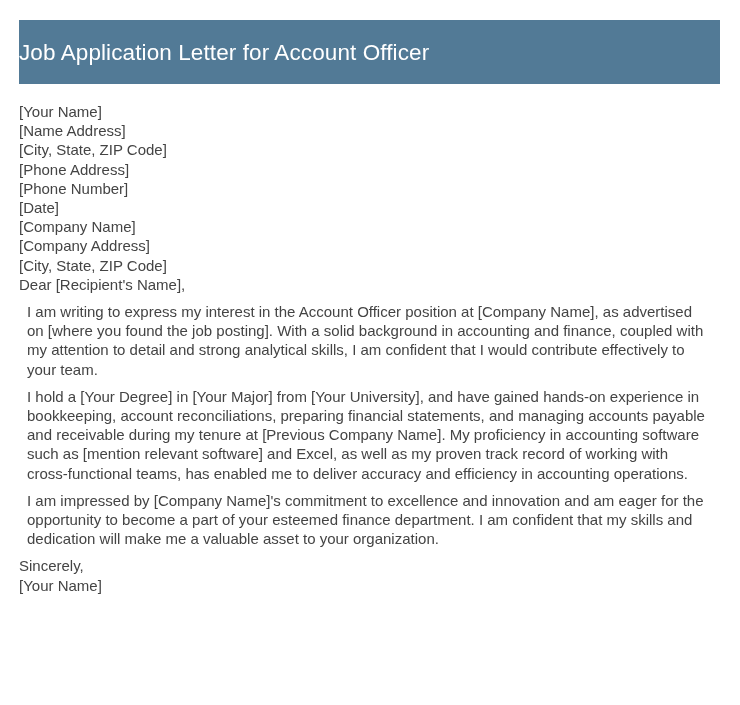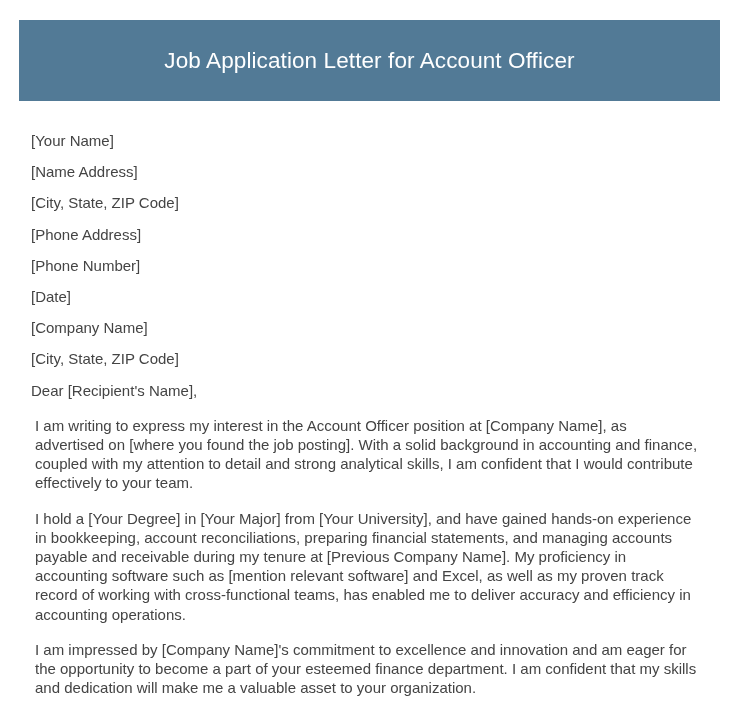--- a/index.html
+++ b/index.html
@@ -17,25 +17,25 @@
   .page {
     position: relative;
     width: 740px;
     height: 705px;
     background: #ffffff;
     box-sizing: border-box;
   }
 
   .doc-header {
     margin: 20px 20px 0 19px;
-    height: 81px;
+    height: 64px;
     background: #527a96;
     display: flex;
     align-items: center;
-    justify-content: center;
+    justify-content: flex-start;
     box-sizing: border-box;
   }
 
   .doc-title {
     color: #ffffff;
     font-size: 22.5px;
     font-weight: 400;
     letter-spacing: 0.1px;
     line-height: 1.2;
     text-align: center;
@@ -46,28 +46,28 @@
     margin: 0;
     padding: 18px 26px 0 19px;
     color: #444444;
     font-size: 15px;
     line-height: 19.2px;
     font-family: "Liberation Sans", sans-serif;
     box-sizing: border-box;
   }
 
   .letter-line {
-    margin: 12px;
+    margin: 0;
     padding: 0;
     text-align: left;
     word-wrap: break-word;
   }
 
   .letter-para {
-    margin: 16px;
+    margin: 8px;
     padding: 0;
     text-align: left;
   }
 </style>
 </head>
 <body>
 
 <div class="page">
 
   <div class="doc-header">
@@ -81,20 +81,21 @@
       <div class="letter-line">[Name Address]</div>
       <div class="letter-line">[City, State, ZIP Code]</div>
       <div class="letter-line">[Phone Address]</div>
       <div class="letter-line">[Phone Number]</div>
     </div>
 
     <div class="letter-line">[Date]</div>
 
     <div>
       <div class="letter-line">[Company Name]</div>
+      <div class="letter-line">[Company Address]</div>
       <div class="letter-line">[City, State, ZIP Code]</div>
     </div>
 
     <div class="letter-line">Dear [Recipient's Name],</div>
 
     <p class="letter-para">I am writing to express my interest in the Account Officer position at [Company Name], as advertised on [where you found the job posting]. With a solid background in accounting and finance, coupled with my attention to detail and strong analytical skills, I am confident that I would contribute effectively to your team.</p>
     <p class="letter-para">I hold a [Your Degree] in [Your Major] from [Your University], and have gained hands-on experience in bookkeeping, account reconciliations, preparing financial statements, and managing accounts payable and receivable during my tenure at [Previous Company Name]. My proficiency in accounting software such as [mention relevant software] and Excel, as well as my proven track record of working with cross-functional teams, has enabled me to deliver accuracy and efficiency in accounting operations.</p>
     <p class="letter-para">I am impressed by [Company Name]'s commitment to excellence and innovation and am eager for the opportunity to become a part of your esteemed finance department. I am confident that my skills and dedication will make me a valuable asset to your organization.</p>
 
     <div class="letter-line">Sincerely,</div>

